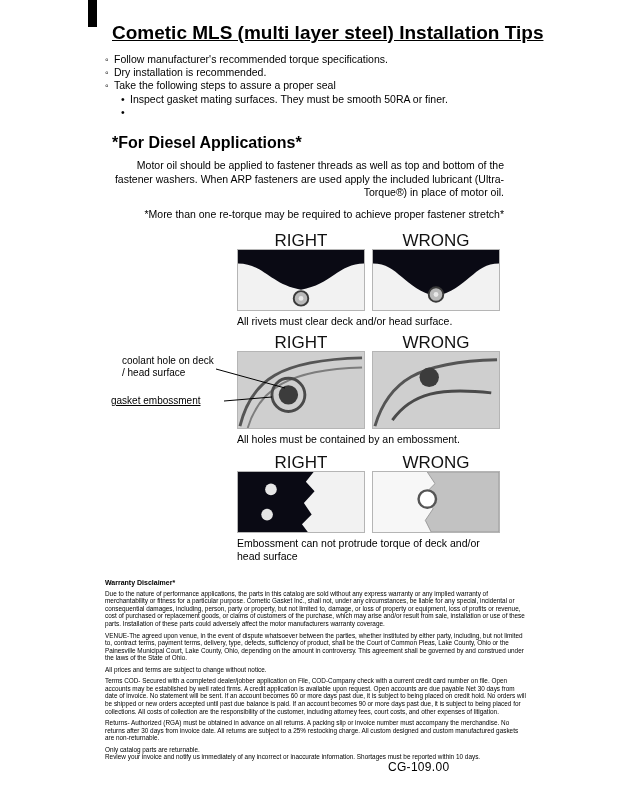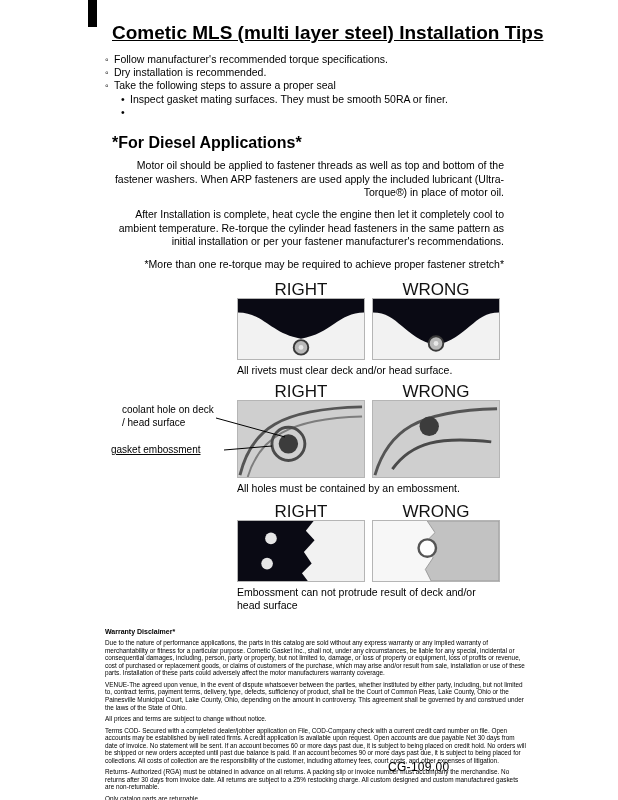--- a/index.html
+++ b/index.html
@@ -77,21 +77,20 @@
       <span class="marker">•</span>
       <span>Inspect gasket mating surfaces.  They must be smooth 50RA or finer.</span>
     </li>
     <li class="b">
       <span class="marker">•</span>
     </li>
   </ul>
 
   <div class="diesel-h">*For Diesel Applications*</div>
   <p class="body">Motor oil should be applied to fastener threads as well as top and bottom of the fastener washers. When ARP fasteners are used apply the included lubricant (Ultra-Torque®) in place of motor oil.</p>
-  <p class="body">After Installation is complete, heat cycle the engine then let it completely cool to ambient temperature. Re-torque the cylinder head fasteners in the same pattern as initial installation or per your fastener manufacturer's recommendations.</p>
   <p class="body note">*More than one re-torque may be required to achieve proper fastener stretch*</p>
 
   <div class="diagrams">
 
     <div class="dg-label lcol r1l">RIGHT</div>
     <div class="dg-label rcol r1l">WRONG</div>
     <div class="panel lcol r1p">
       <svg viewBox="0 0 130 62" preserveAspectRatio="none">
         <rect width="130" height="62" fill="#f2f2f2"></rect>
         <path d="M0,0 H130 V14 C104,14 96,36 65,41 C34,36 26,14 0,14 Z" fill="#0a0a14"></path>
@@ -142,21 +141,21 @@
         <circle cx="30" cy="44" r="6" fill="#e6e6e6"></circle>
       </svg>
     </div>
     <div class="panel rcol r3p">
       <svg viewBox="0 0 130 62" preserveAspectRatio="none">
         <rect width="130" height="62" fill="#f7f7f7"></rect>
         <path d="M130,0 H56 L64,12 L52,24 L62,38 L54,50 L60,62 H130 Z" fill="#c2c2c2" stroke="#9a9a9a" stroke-width="1"></path>
         <circle cx="56" cy="28" r="9" fill="#ffffff" stroke="#555" stroke-width="2.5"></circle>
       </svg>
     </div>
-    <div class="caption r3c">Embossment can not protrude result of deck and/or head surface</div>
+    <div class="caption r3c">Embossment can not protrude torque of deck and/or head surface</div>
 
     <svg class="overlay" width="618" height="336">
       <line x1="216" y1="138" x2="285" y2="157" stroke="#000" stroke-width="1"></line>
       <line x1="224" y1="170" x2="272" y2="166" stroke="#000" stroke-width="1"></line>
     </svg>
   </div>
 
   <div class="legal-block">
     <h3 class="legal-h">Warranty Disclaimer*</h3>
     <p class="legal">Due to the nature of performance applications, the parts in this catalog are sold without any express warranty or any implied warranty of merchantability or fitness for a particular purpose.  Cometic Gasket Inc., shall not, under any circumstances, be liable for any special, incidental or consequential damages, including, person, party or property, but not limited to, damage, or loss of property or equipment, loss of profits or revenue, cost of purchased or replacement goods, or claims of customers of the purchase, which may arise and/or result from sale, installation or use of these parts.  Installation of these parts could adversely affect the motor manufacturers warranty coverage.</p>

